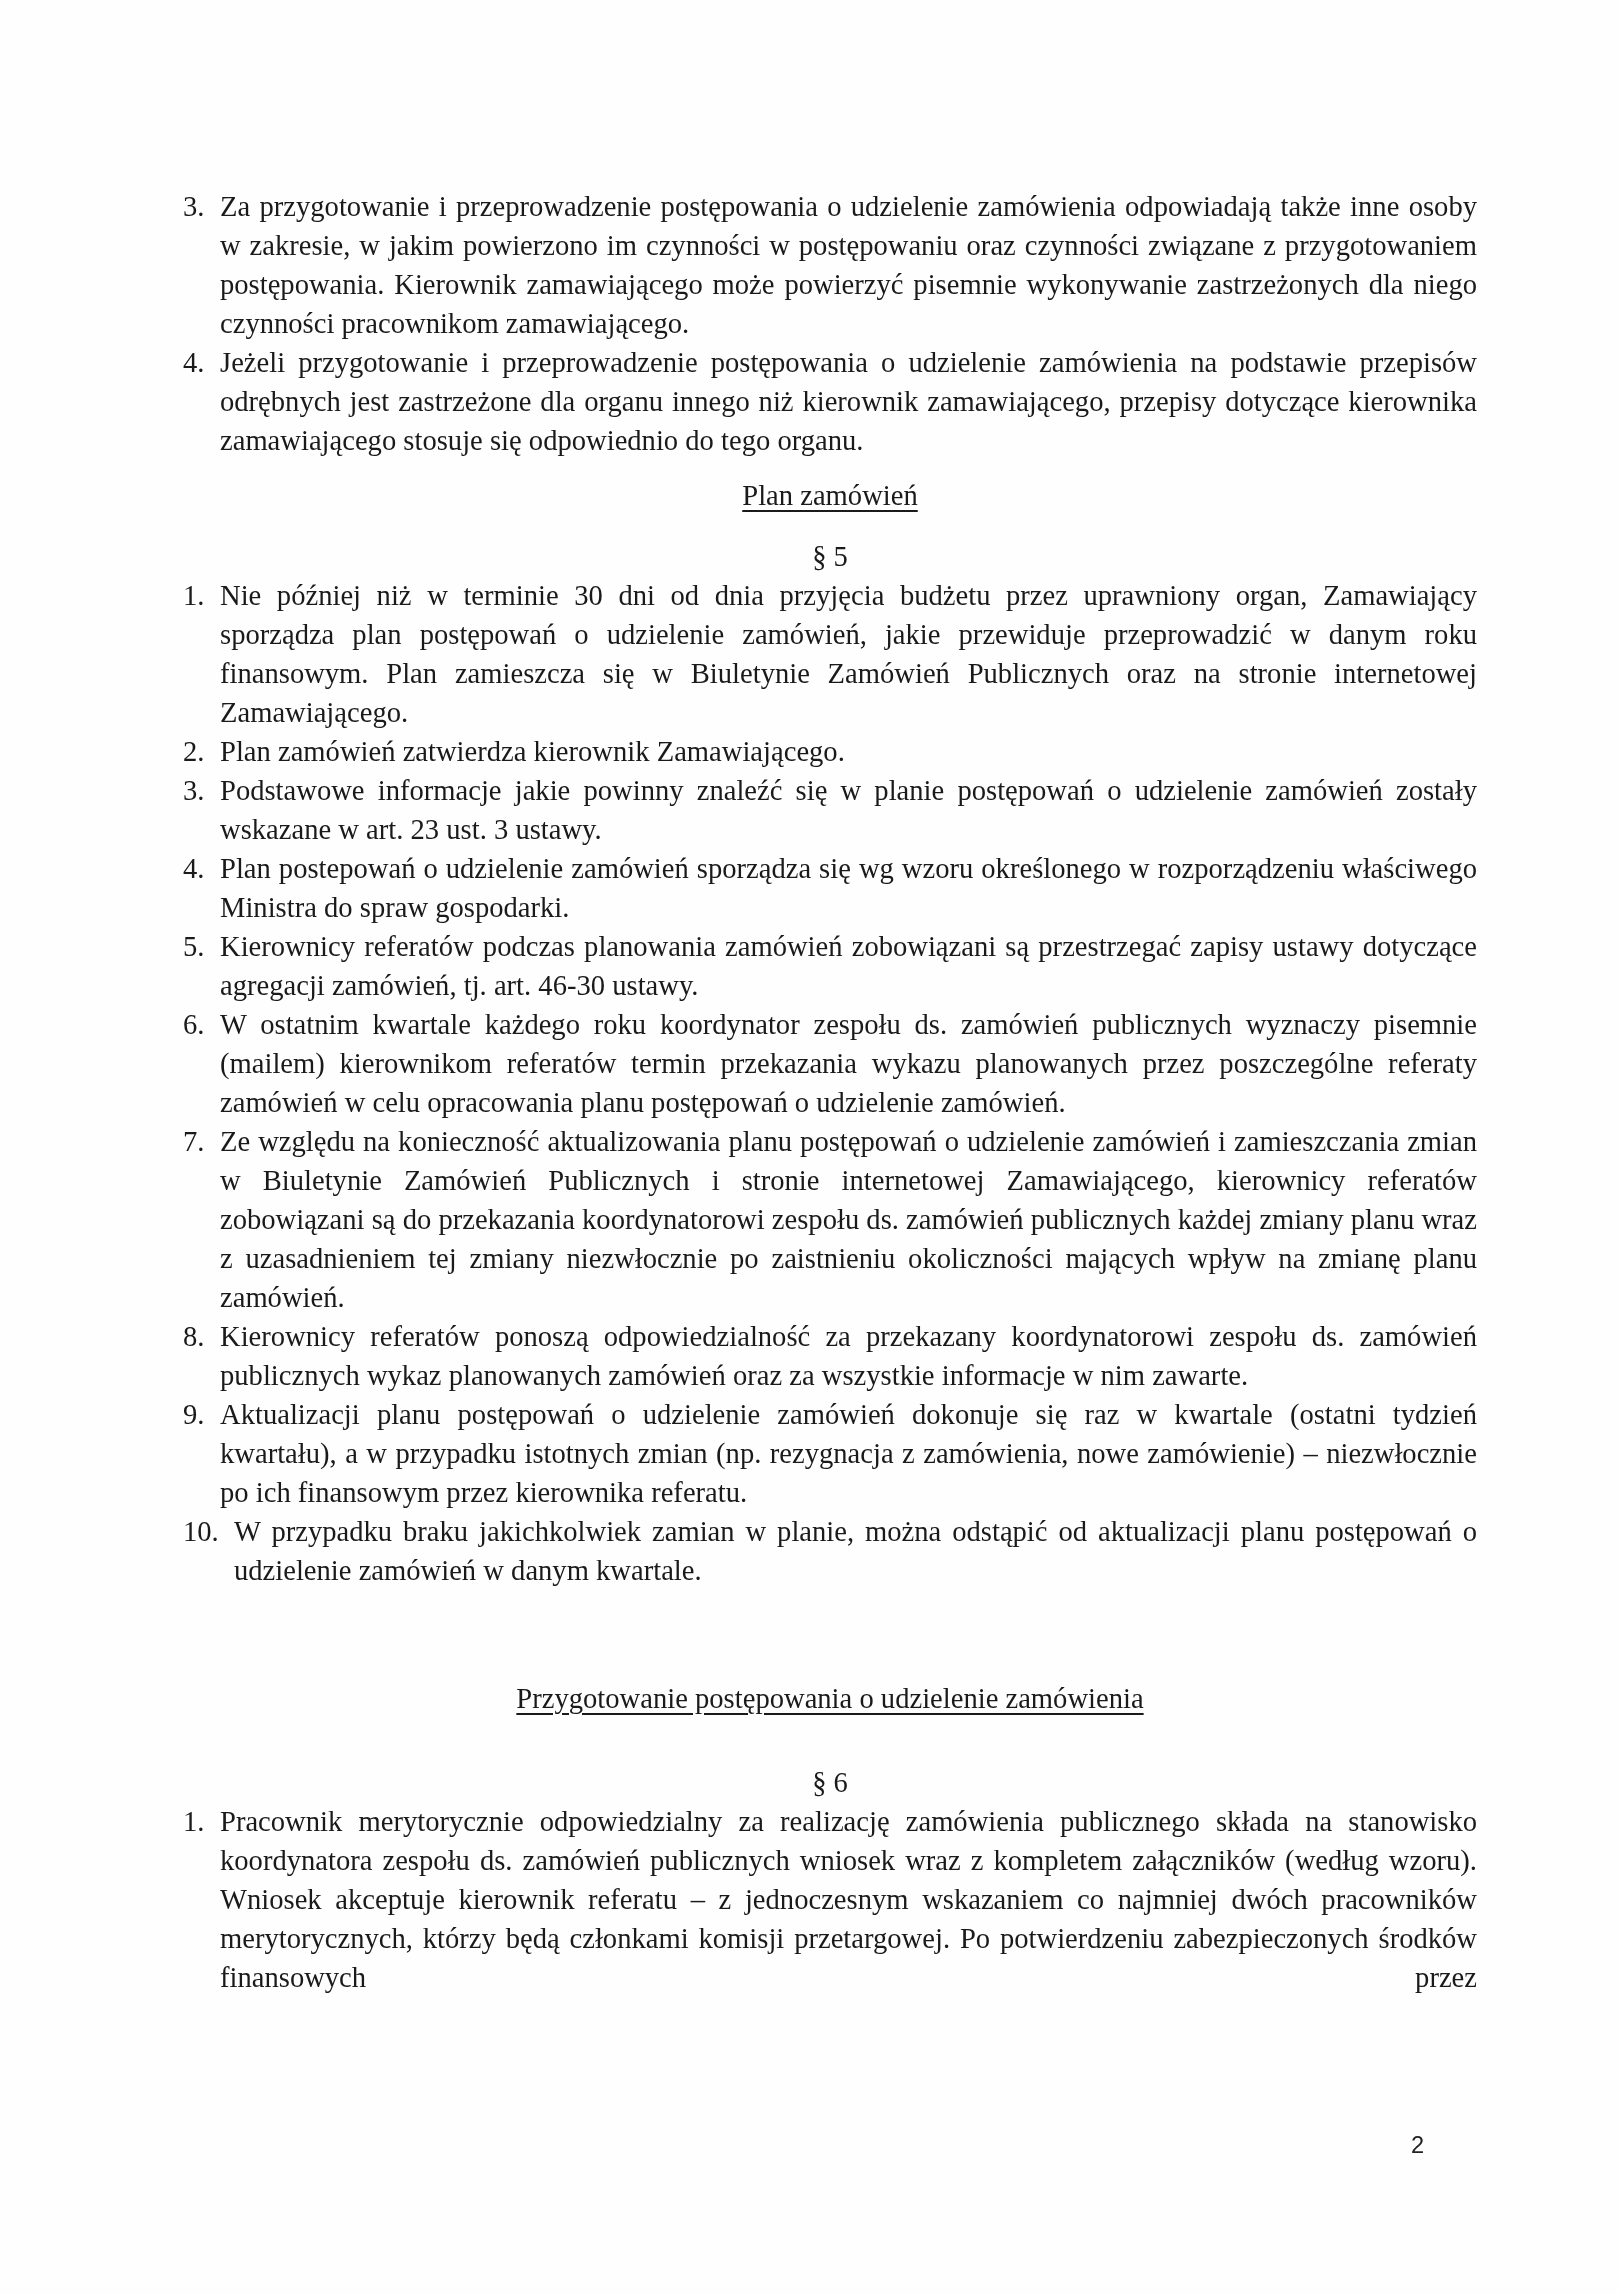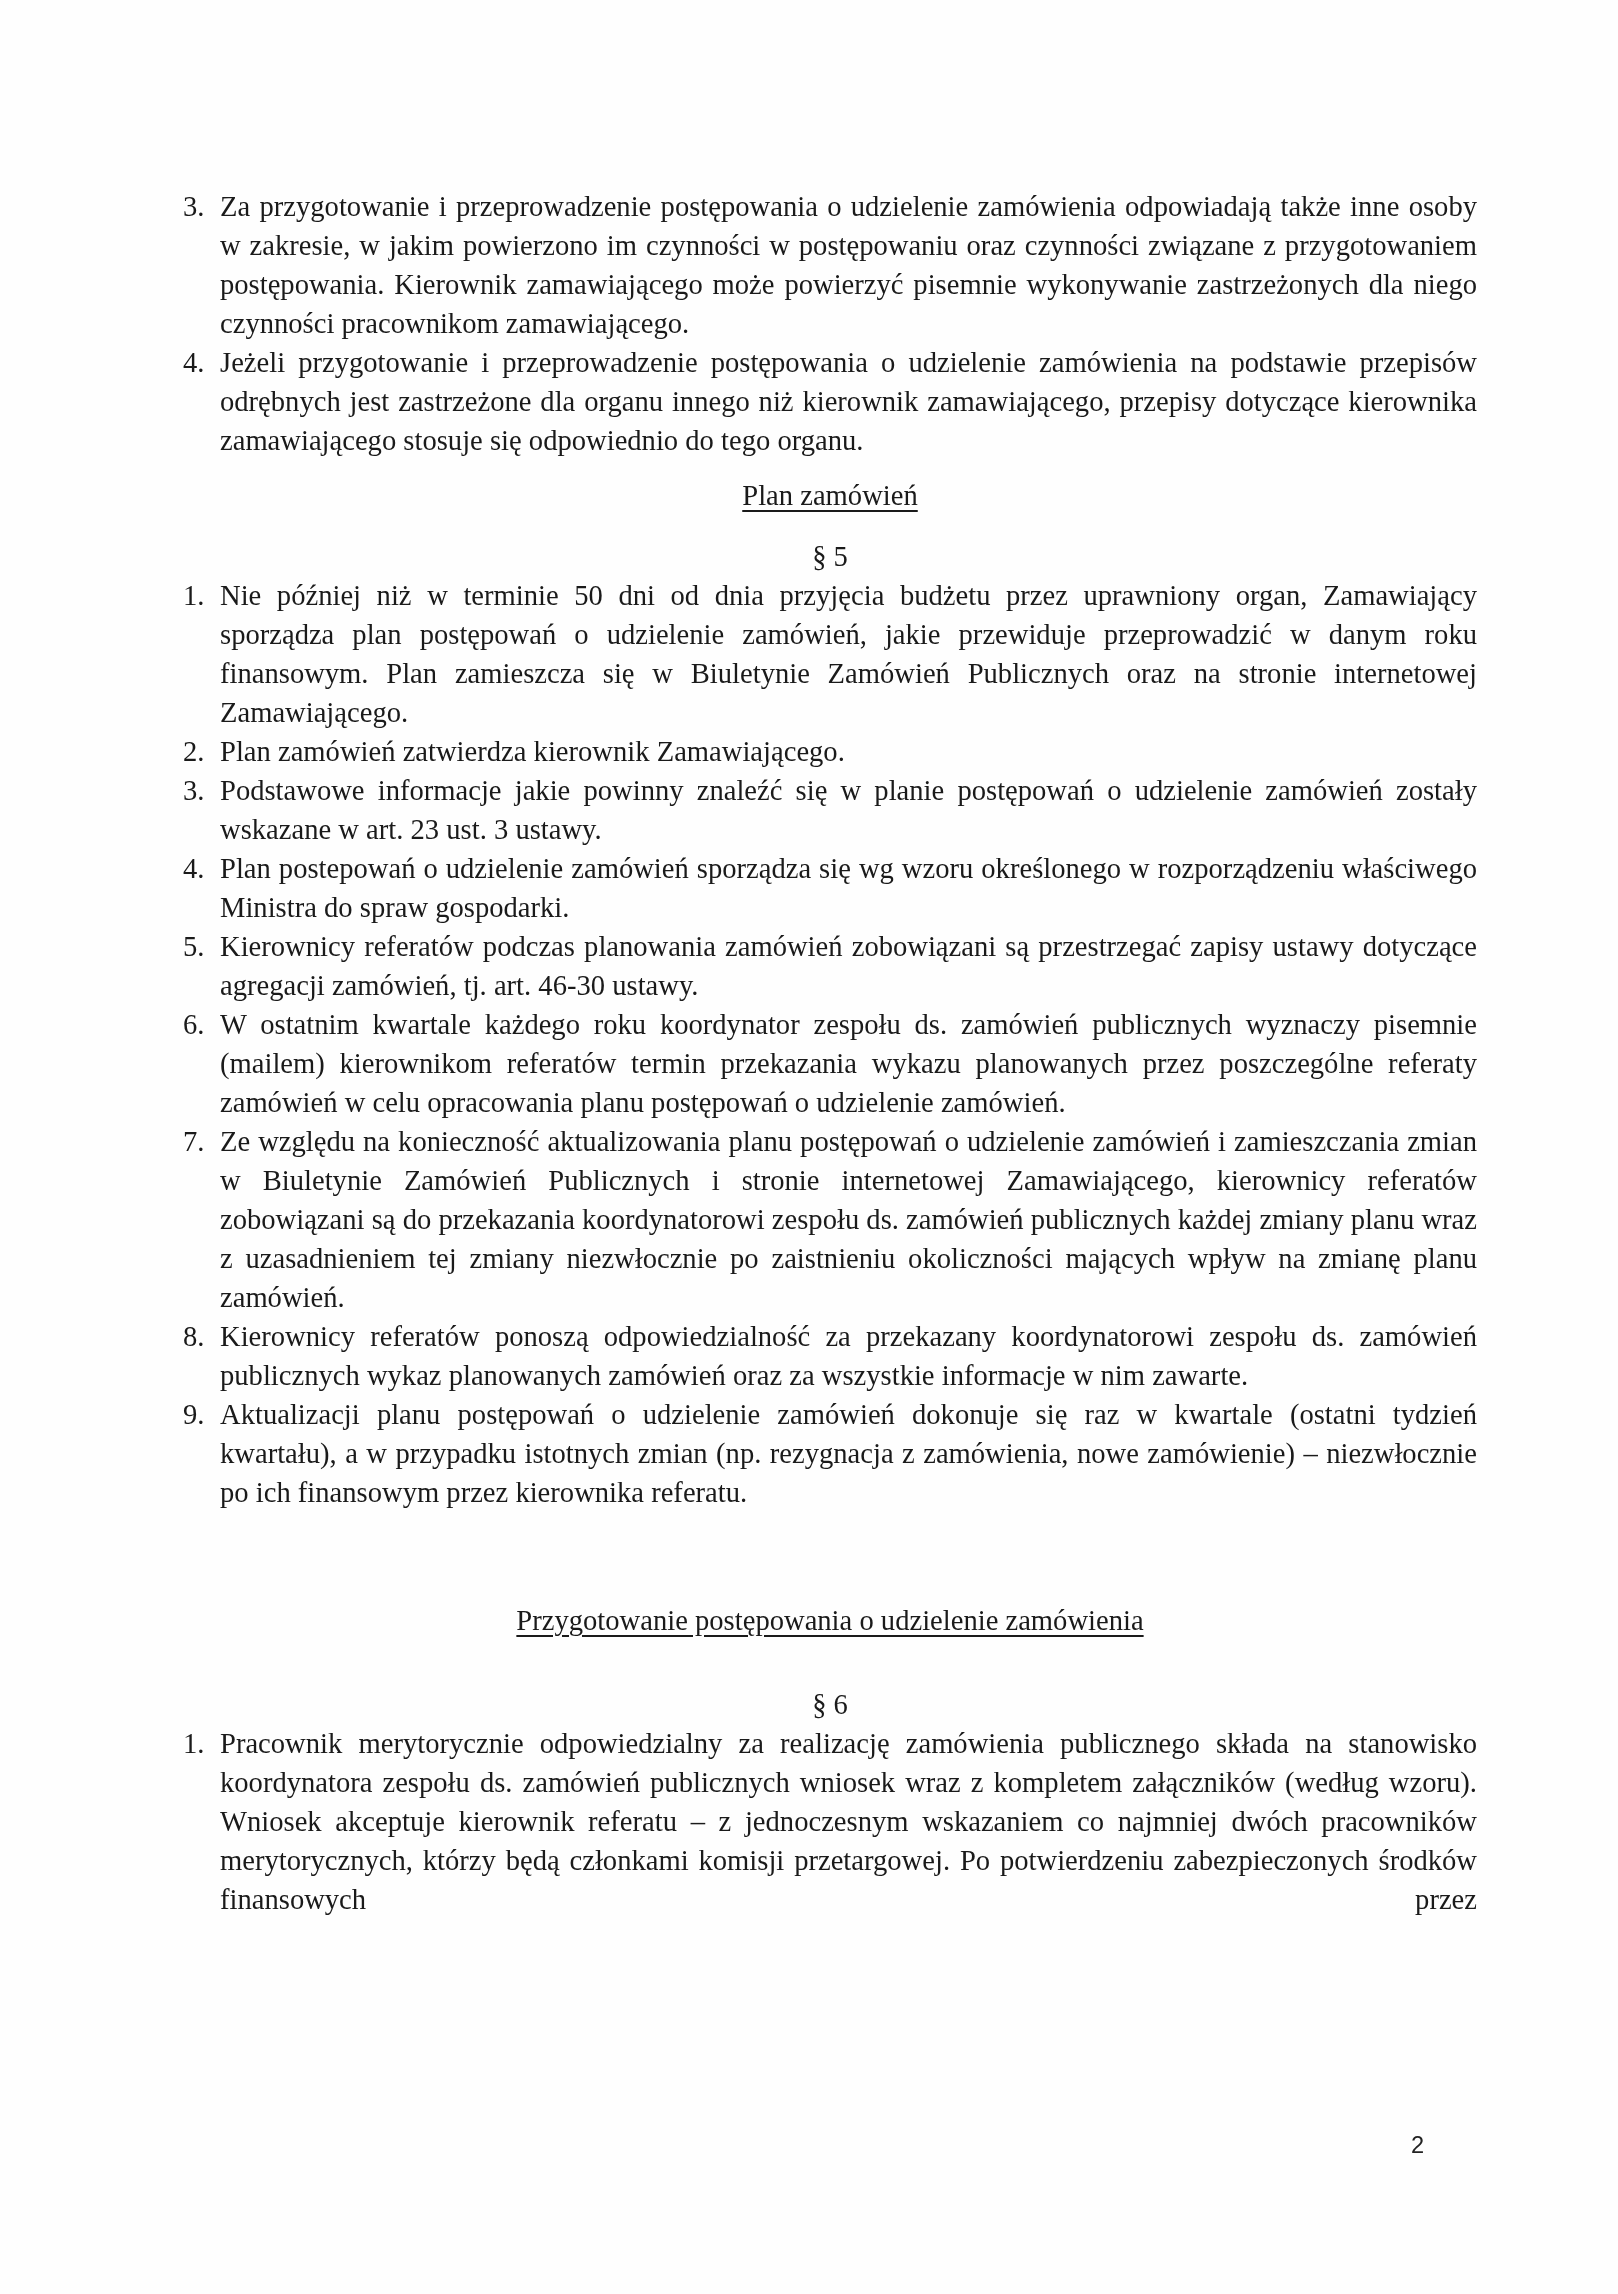--- a/index.html
+++ b/index.html
@@ -45,21 +45,21 @@
     <div class="item">
       <span class="num">4.</span>
       <span class="txt">Jeżeli przygotowanie i przeprowadzenie postępowania o udzielenie zamówienia na podstawie przepisów odrębnych jest zastrzeżone dla organu innego niż kierownik zamawiającego, przepisy dotyczące kierownika zamawiającego stosuje się odpowiednio do tego organu.</span>
     </div>
 
     <div class="heading h-plan">Plan zamówień</div>
     <div class="para-sign ps5">§ 5</div>
 
     <div class="item">
       <span class="num">1.</span>
-      <span class="txt">Nie później niż w terminie 50 dni od dnia przyjęcia budżetu przez uprawniony organ, Zamawiający sporządza plan postępowań o udzielenie zamówień, jakie przewiduje przeprowadzić w danym roku finansowym. Plan zamieszcza się w Biuletynie Zamówień Publicznych oraz na stronie internetowej Zamawiającego.</span>
+      <span class="txt">Nie później niż w terminie 30 dni od dnia przyjęcia budżetu przez uprawniony organ, Zamawiający sporządza plan postępowań o udzielenie zamówień, jakie przewiduje przeprowadzić w danym roku finansowym. Plan zamieszcza się w Biuletynie Zamówień Publicznych oraz na stronie internetowej Zamawiającego.</span>
     </div>
     <div class="item">
       <span class="num">2.</span>
       <span class="txt">Plan zamówień zatwierdza kierownik Zamawiającego.</span>
     </div>
     <div class="item">
       <span class="num">3.</span>
       <span class="txt">Podstawowe informacje jakie powinny znaleźć się w planie postępowań o udzielenie zamówień zostały wskazane w art. 23 ust. 3 ustawy.</span>
     </div>
     <div class="item">
@@ -79,20 +79,24 @@
       <span class="txt">Ze względu na konieczność aktualizowania planu postępowań o udzielenie zamówień i zamieszczania zmian w Biuletynie Zamówień Publicznych i stronie internetowej Zamawiającego, kierownicy referatów zobowiązani są do przekazania koordynatorowi zespołu ds. zamówień publicznych każdej zmiany planu wraz z uzasadnieniem tej zmiany niezwłocznie po zaistnieniu okoliczności mających wpływ na zmianę planu zamówień.</span>
     </div>
     <div class="item">
       <span class="num">8.</span>
       <span class="txt">Kierownicy referatów ponoszą odpowiedzialność za przekazany koordynatorowi zespołu ds. zamówień publicznych wykaz planowanych zamówień oraz za wszystkie informacje w nim zawarte.</span>
     </div>
     <div class="item">
       <span class="num">9.</span>
       <span class="txt">Aktualizacji planu postępowań o udzielenie zamówień dokonuje się raz w kwartale (ostatni tydzień kwartału), a w przypadku istotnych zmian (np. rezygnacja z zamówienia, nowe zamówienie) – niezwłocznie po ich finansowym przez kierownika referatu.</span>
     </div>
+    <div class="item">
+      <span class="num wide">10.</span>
+      <span class="txt">W przypadku braku jakichkolwiek zamian w planie, można odstąpić od aktualizacji planu postępowań o udzielenie zamówień w danym kwartale.</span>
+    </div>
 
     <div class="heading h-prep">Przygotowanie postępowania o udzielenie zamówienia</div>
     <div class="para-sign ps6">§ 6</div>
 
     <div class="item">
       <span class="num">1.</span>
       <span class="txt" style="text-align-last: justify;">Pracownik merytorycznie odpowiedzialny za realizację zamówienia publicznego składa na stanowisko koordynatora zespołu ds. zamówień publicznych wniosek wraz z kompletem załączników (według wzoru). Wniosek akceptuje kierownik referatu – z jednoczesnym wskazaniem co najmniej dwóch pracowników merytorycznych, którzy będą członkami komisji przetargowej. Po potwierdzeniu zabezpieczonych środków finansowych przez</span>
     </div>
 
   </div>

